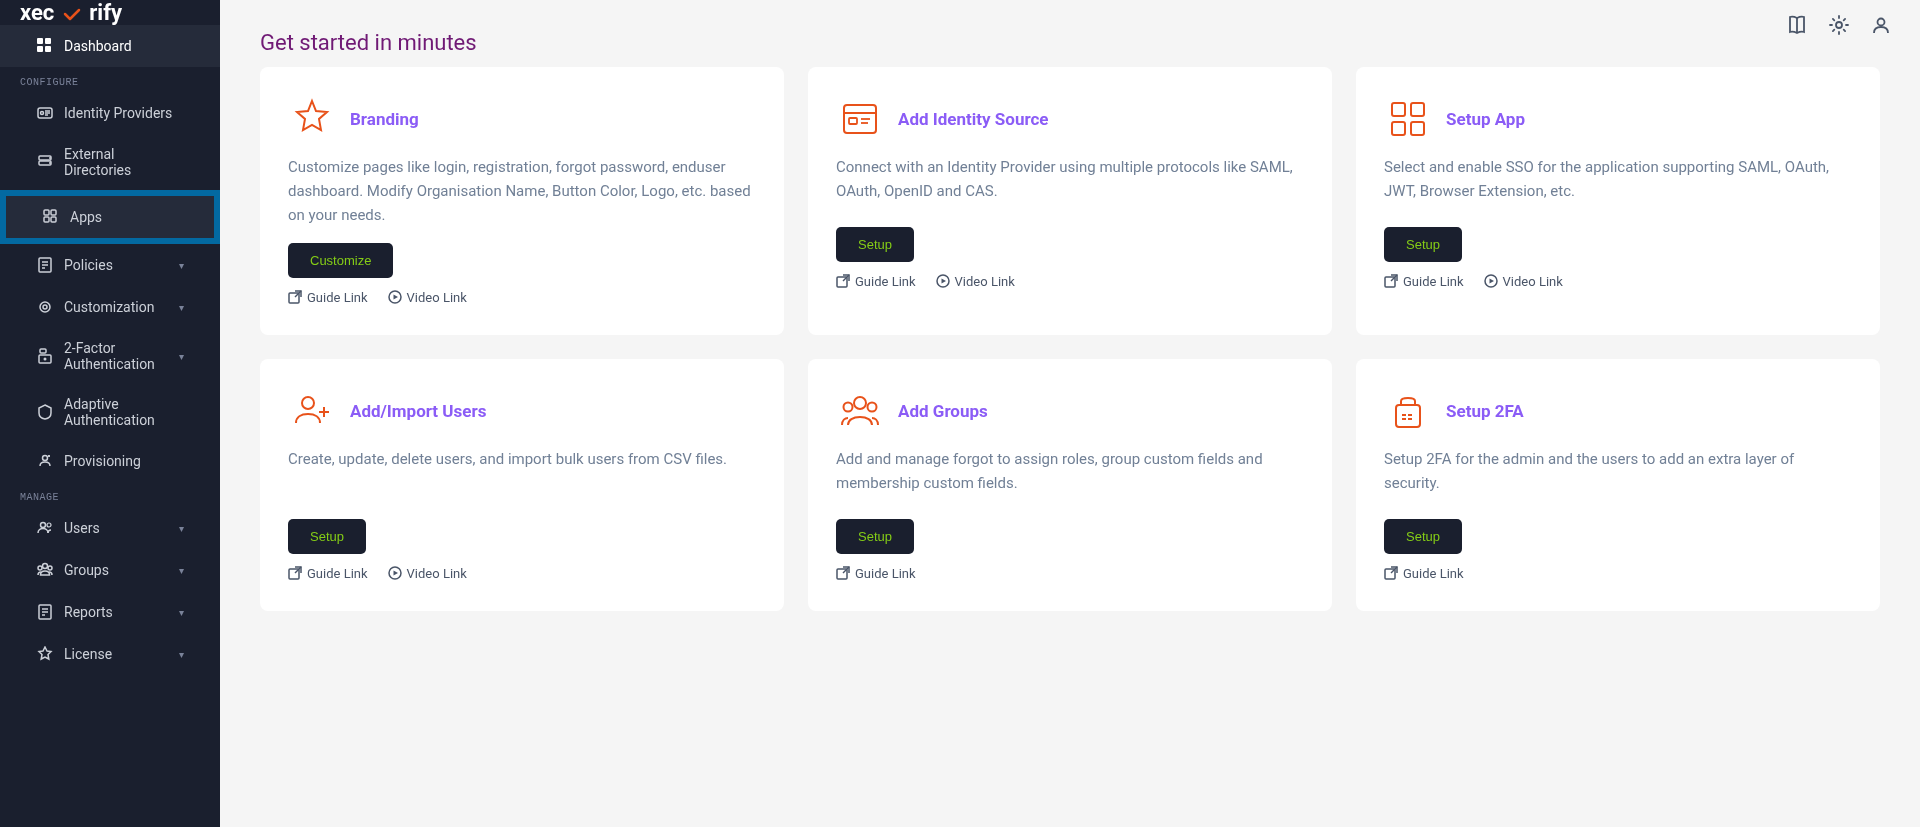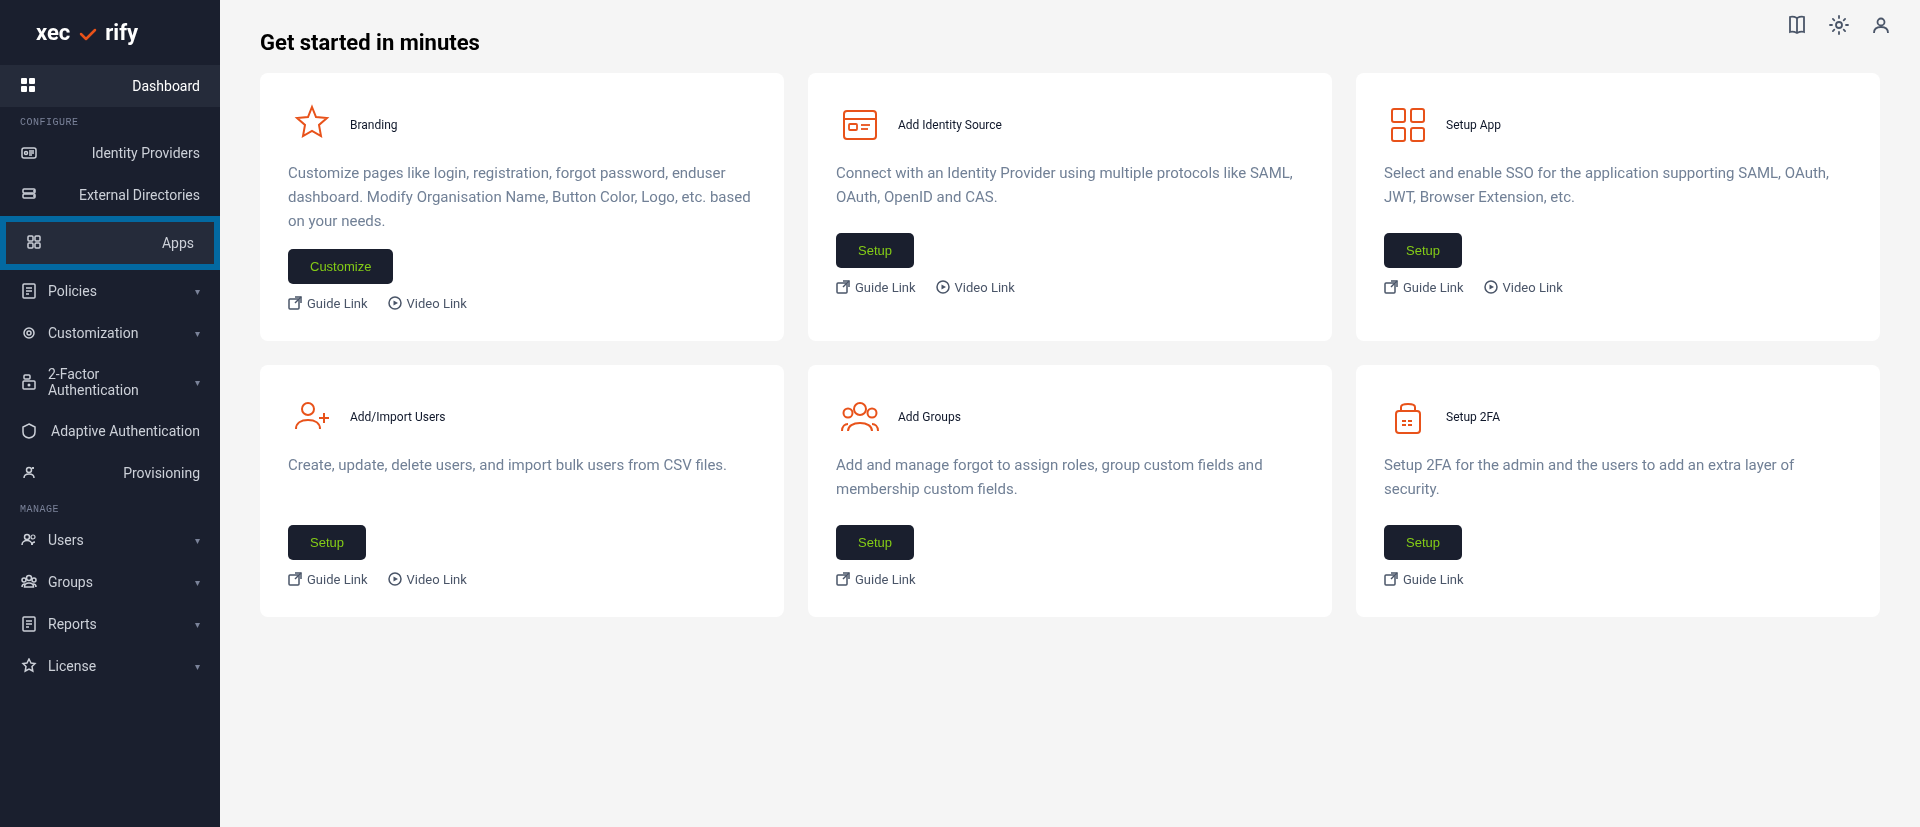--- a/index.html
+++ b/index.html
@@ -10,43 +10,41 @@
       width: 220px;
       min-width: 220px;
       background: #1a1f2e;
       color: #fff;
       display: flex;
       flex-direction: column;
       height: 100%;
       overflow-y: auto;
     }
     .sidebar-logo {
-      padding: 20px 20px;
+      padding: 0 20px;
       display: flex;
       align-items: center;
-      margin-left: 16px;
     }
     .logo-text {
       font-size: 22px;
       font-weight: 700;
       color: #fff;
     }
     .logo-check {
       color: #e8521a;
     }
     .sidebar-item {
       display: flex;
       align-items: center;
-      padding: 12px 20px;
+      padding: 12px 36px;
       cursor: pointer;
       font-size: 14px;
       color: #ccd0d8;
       gap: 10px;
       position: relative;
-      justify-content: space-between;
     }
     .sidebar-item.active {
       background: #252b3a;
       color: #fff;
     }
     .sidebar-item.highlighted {
       border: 6px solid #0369a1;
       background: #252b3a;
     }
     .sidebar-section-label {
@@ -73,23 +71,23 @@
 
     
     .main {
       flex: 1;
       overflow-y: auto;
       background: #f5f5f5;
       padding: 30px 40px;
     }
     .page-title {
       font-size: 22px;
-      font-weight: 700;
-      color: #000000;
-      margin-bottom: 18px;
+      font-weight: 400;
+      color: #701a75;
+      margin-bottom: 12px;
     }
 
     
     .cards-grid {
       display: grid;
       grid-template-columns: repeat(3, 1fr);
       gap: 24px;
     }
     .card {
       background: #fff;
@@ -106,23 +104,23 @@
     }
     .card-icon {
       width: 48px;
       height: 48px;
       display: flex;
       align-items: center;
       justify-content: center;
       flex-shrink: 0;
     }
     .card-title {
-      font-size: 12px;
-      font-weight: 400;
-      color: #0f172a;
+      font-size: 17px;
+      font-weight: 700;
+      color: #8b5cf6;
     }
     .card-description {
       font-size: 15px;
       color: #718096;
       line-height: 1.6;
       min-height: 56px;
     }
     .card-button {
       background: #1a1f2e;
       color: #84cc16;

